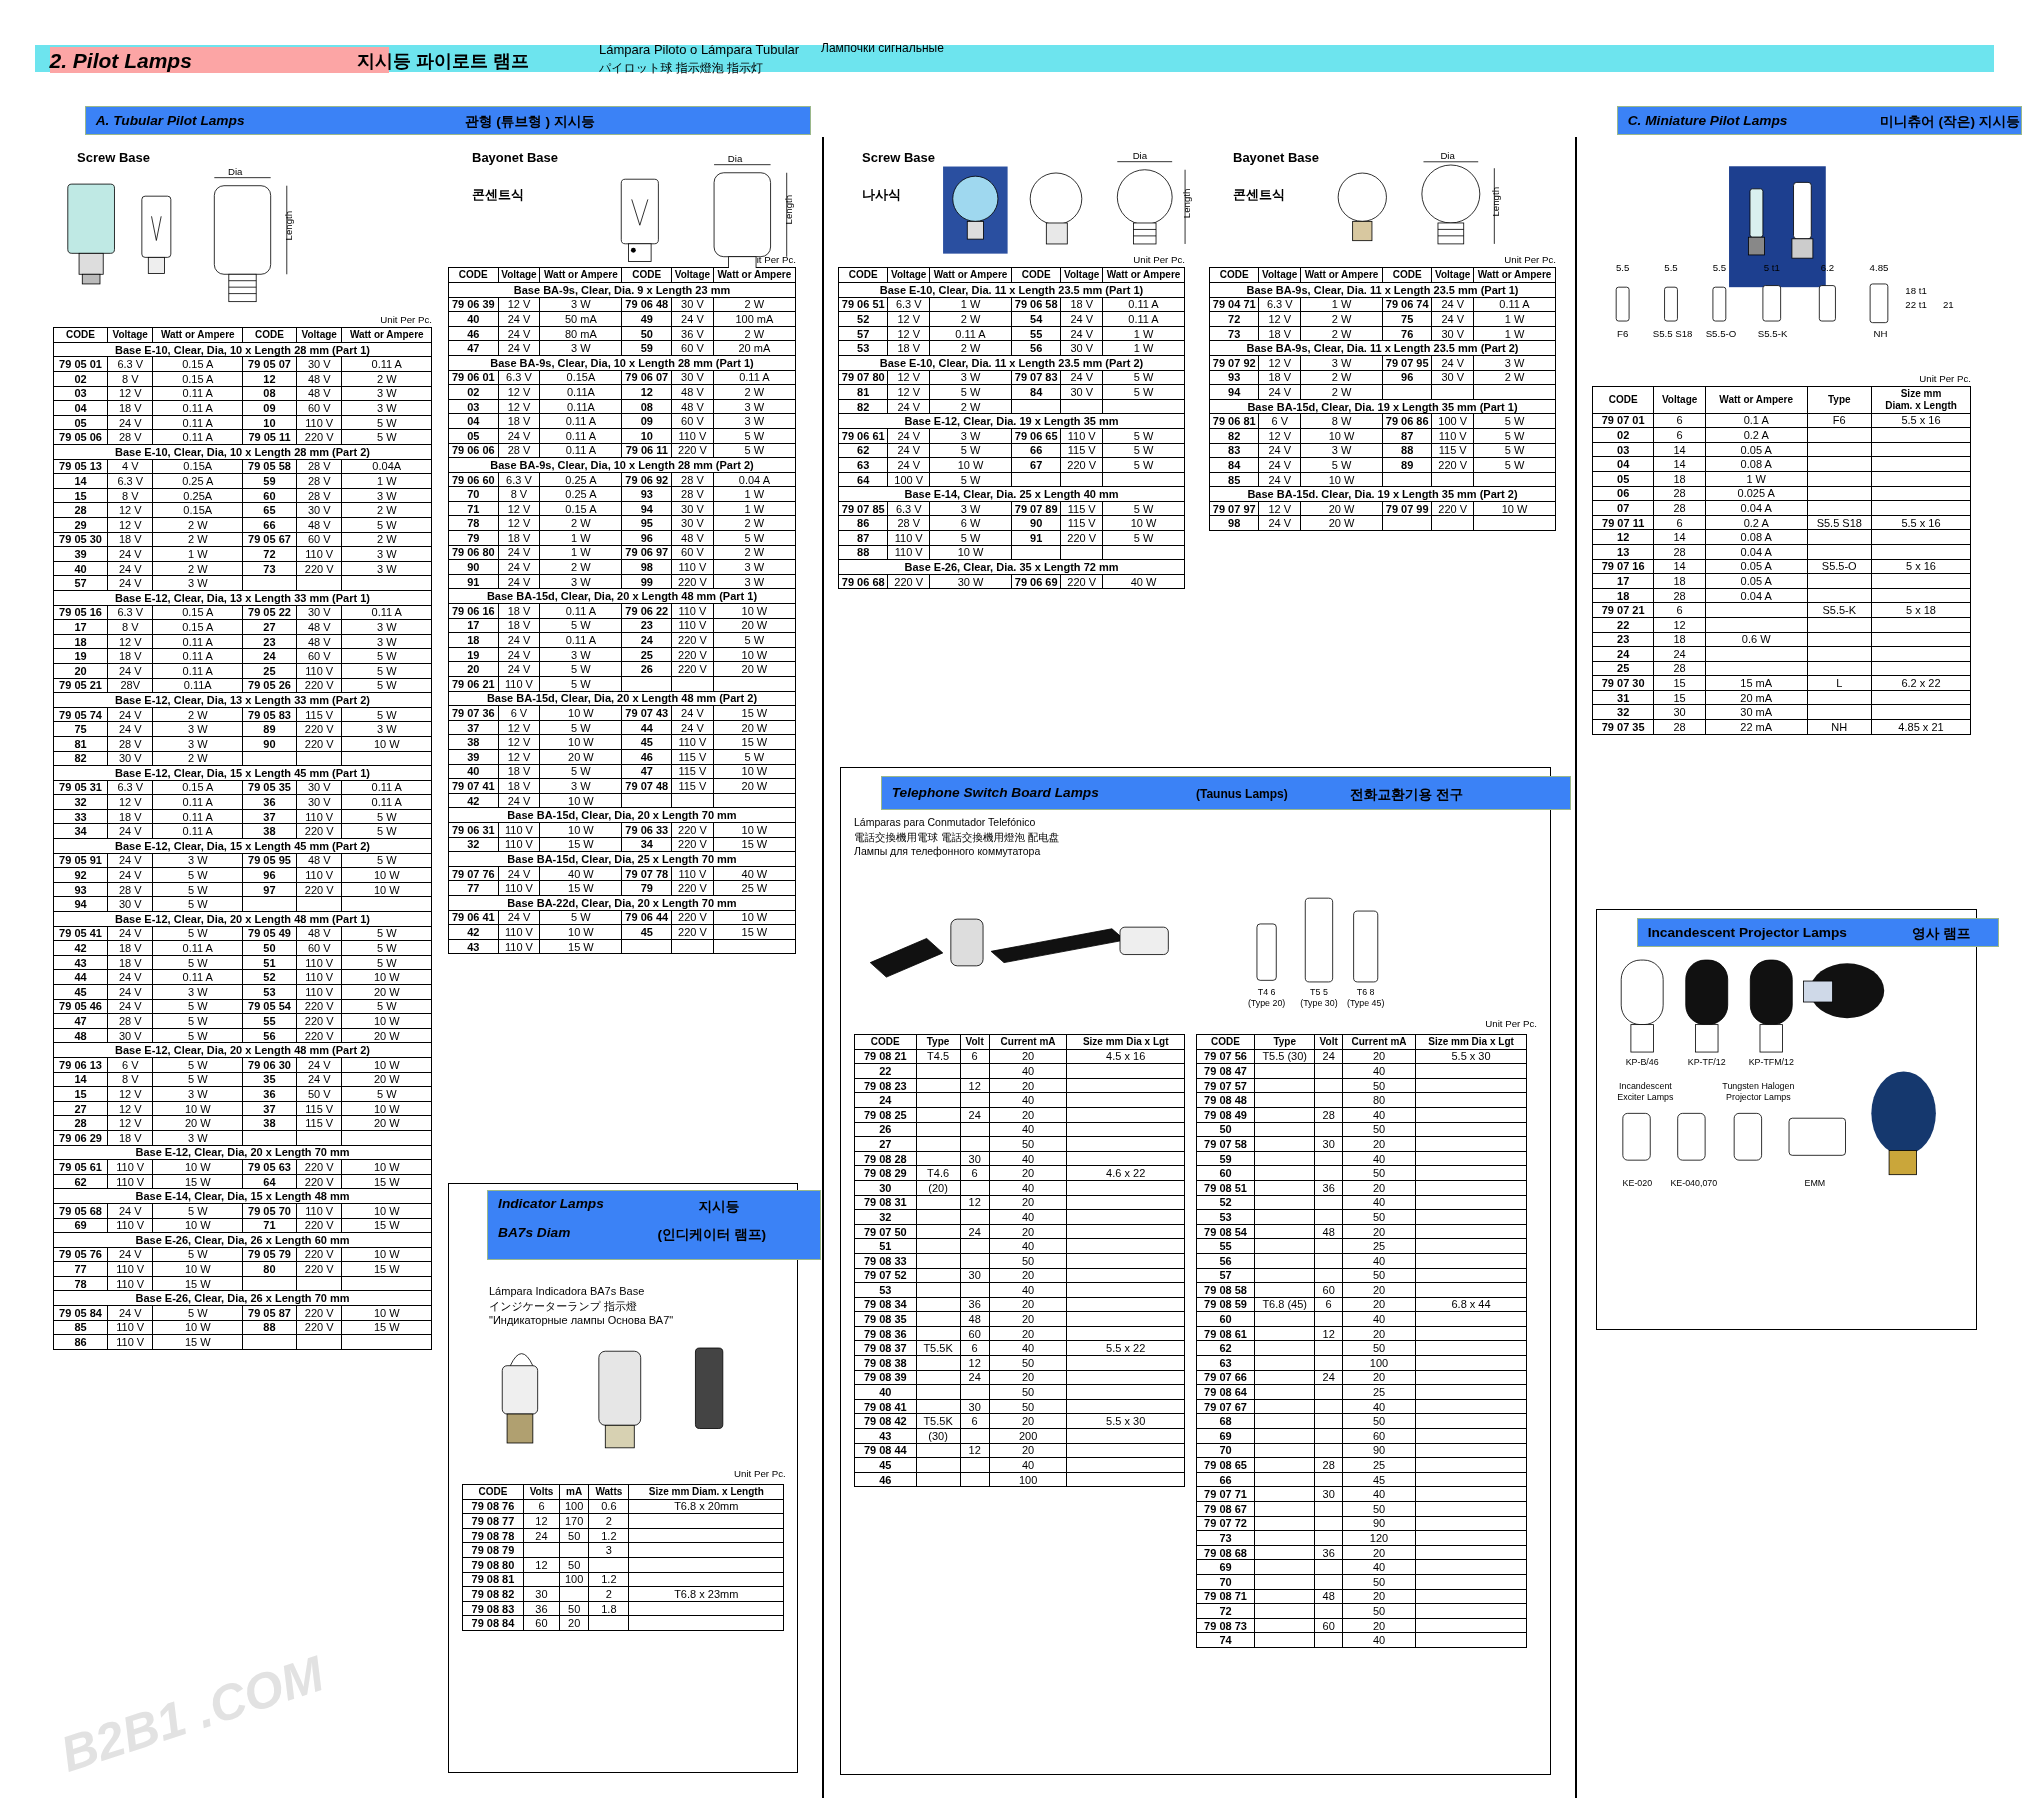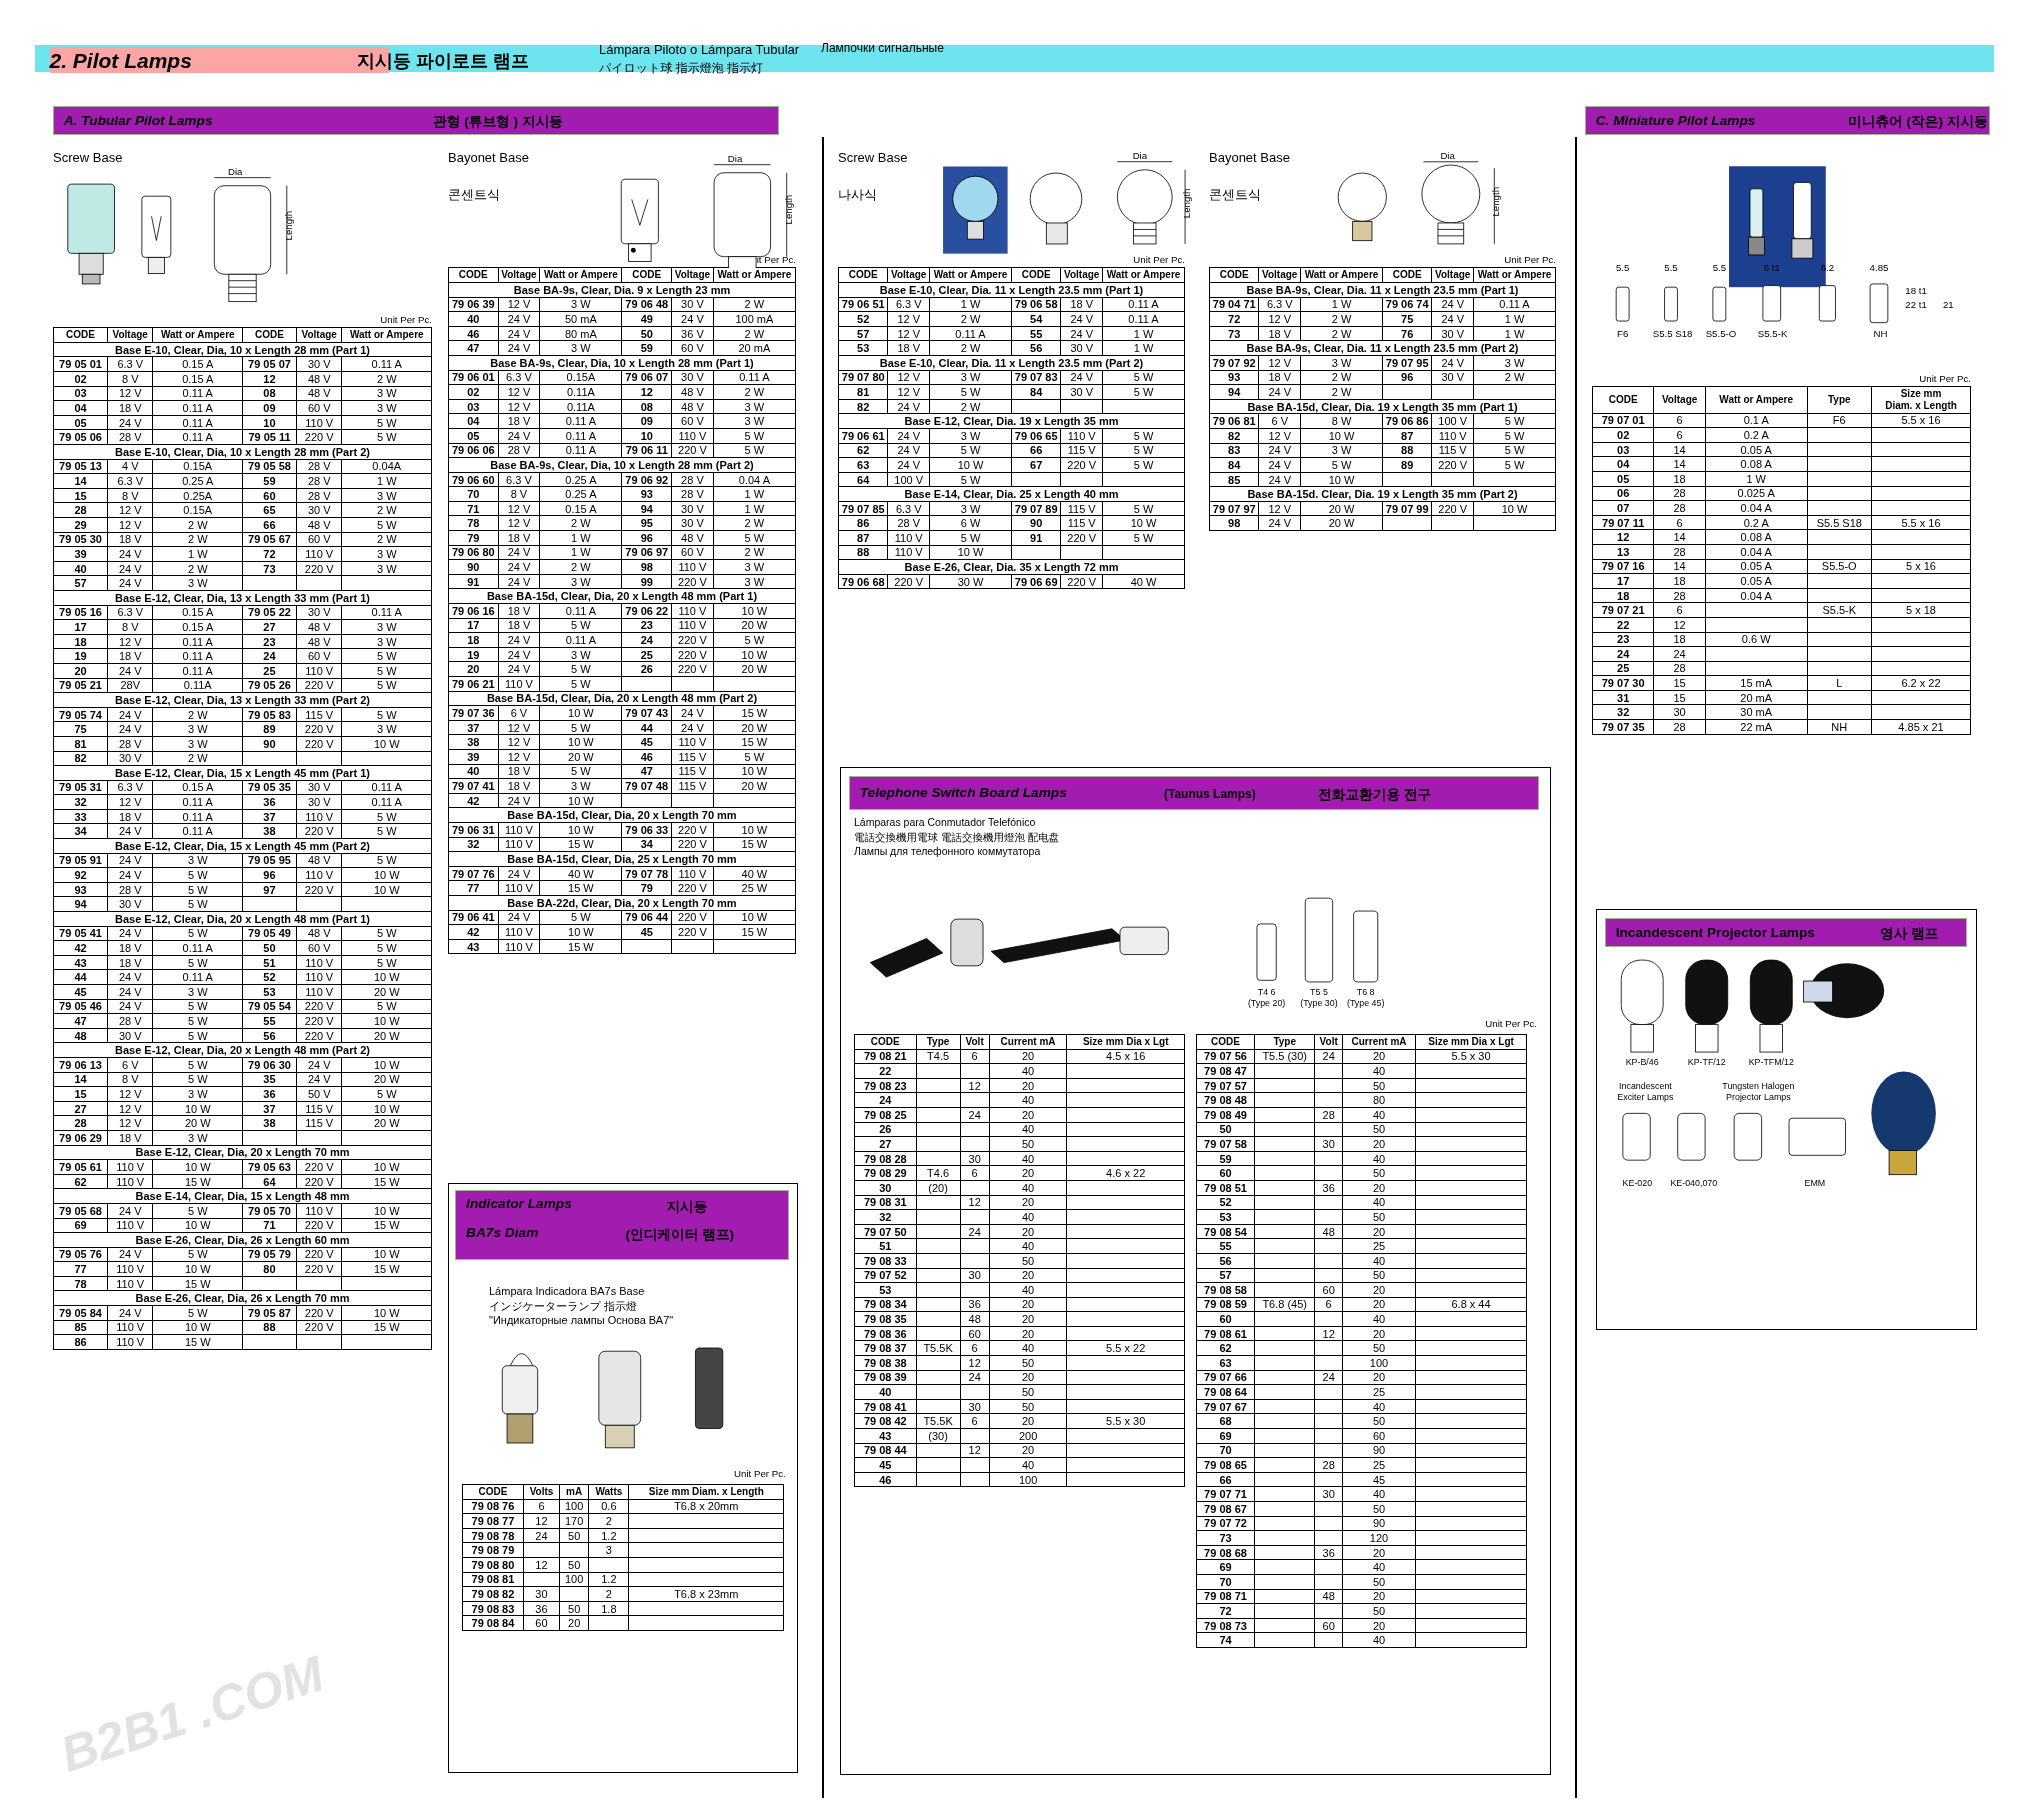--- a/index.html
+++ b/index.html
@@ -7,33 +7,33 @@
   .page{position:absolute;left:0;top:0;width:2025px;height:1814px;}
   
   .hdr{position:absolute;left:35px;top:22.6px;width:1959px;height:50px;}
   .hdr-bar{position:absolute;left:0;top:22.6px;width:1959px;height:27px;background:#6de4ee;}
   .hdr-title{position:absolute;left:14.5px;top:24px;width:339px;height:24px;background:#fca5a5;font-style:italic;font-weight:bold;font-size:21px;padding-top:2.4px;}
   .hdr-kr{position:absolute;left:322px;top:26px;font-weight:bold;font-size:18px;}
   .hdr-es{position:absolute;left:564px;top:18px;font-size:13px;line-height:18px;}
   .hdr-ru{position:absolute;left:786px;top:18px;font-size:12px;}
   .hdr-jp{position:absolute;left:564px;top:37px;font-size:12px;}
   
-  .secbar{position:absolute;background:#a21caf;border:0.8px solid #9ab88a;height:27px;}
+  .secbar{position:absolute;background:#3b82f6;border:0.8px solid #9ab88a;height:27px;margin-left:32px;}
   .secbar span.en{position:absolute;left:9.7px;top:5.6px;font-weight:bold;font-style:italic;font-size:13.7px;}
   .secbar span.kr{position:absolute;top:5.6px;font-weight:bold;font-size:13.7px;}
   
   .panel{position:absolute;border:1.6px solid #000;}
   .vline{position:absolute;background:#000;width:1.6px;}
   
   table.t{border-collapse:collapse;font-size:11px;}
   table.t td,table.t th{border:0.8px solid #000;text-align:center;padding:0.8px 1.6px;line-height:12px;}
   .grp td{font-weight:bold;font-size:11px;}
   .code{font-weight:bold;}
   .hdrow td{font-weight:bold;font-size:10px;}
-  .sublabel{font-weight:normal;font-size:13px;}
+  .sublabel{font-weight:bold;font-size:13px;margin-left:24px;}
   .unitper{font-size:9.7px;}
   .wm{position:absolute;left:56px;top:1685px;font-size:50px;color:#e2e2e2;font-style:italic;font-weight:bold;transform:rotate(-18deg);}
 </style>
 </head>
 <body>
 
 <div class="page">
 
   <div class="hdr">
     <div class="hdr-bar"></div>

